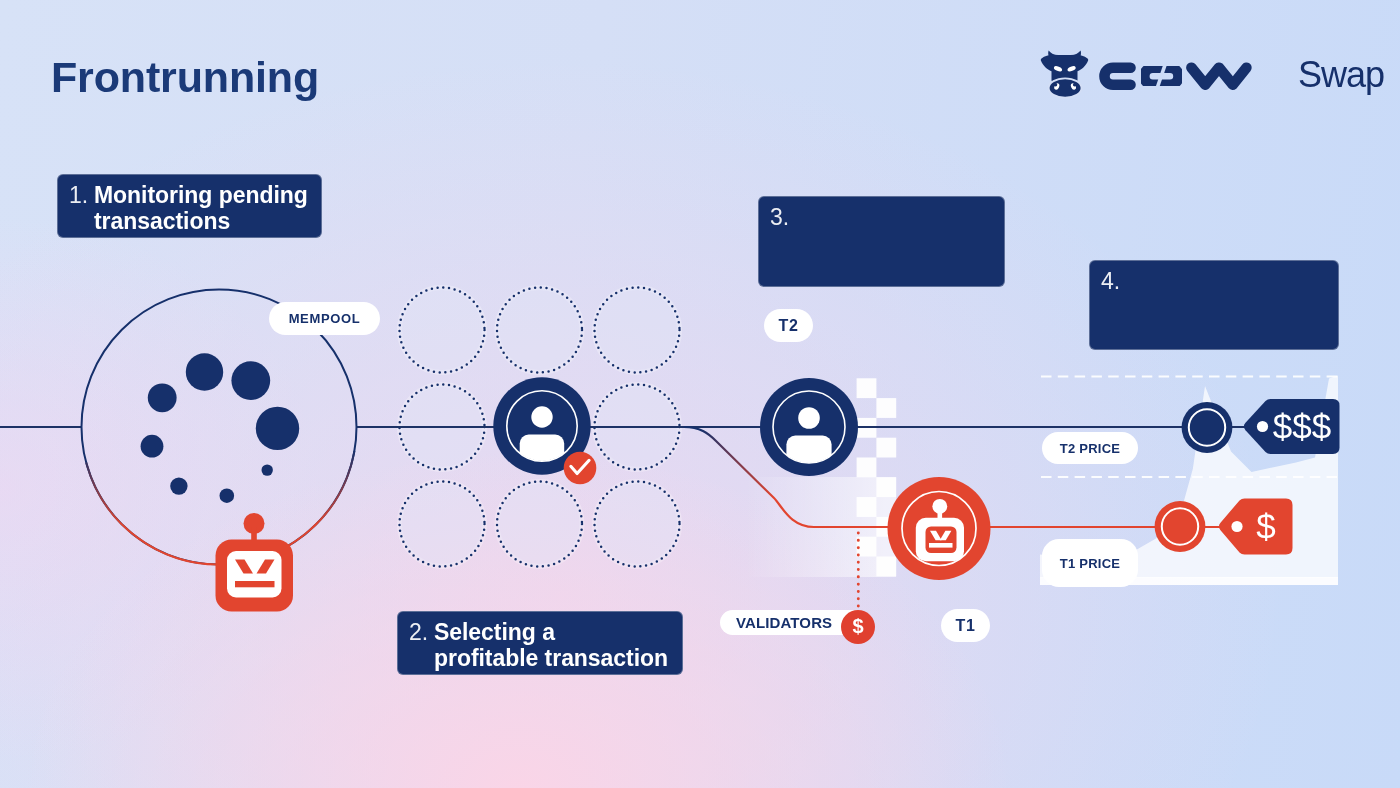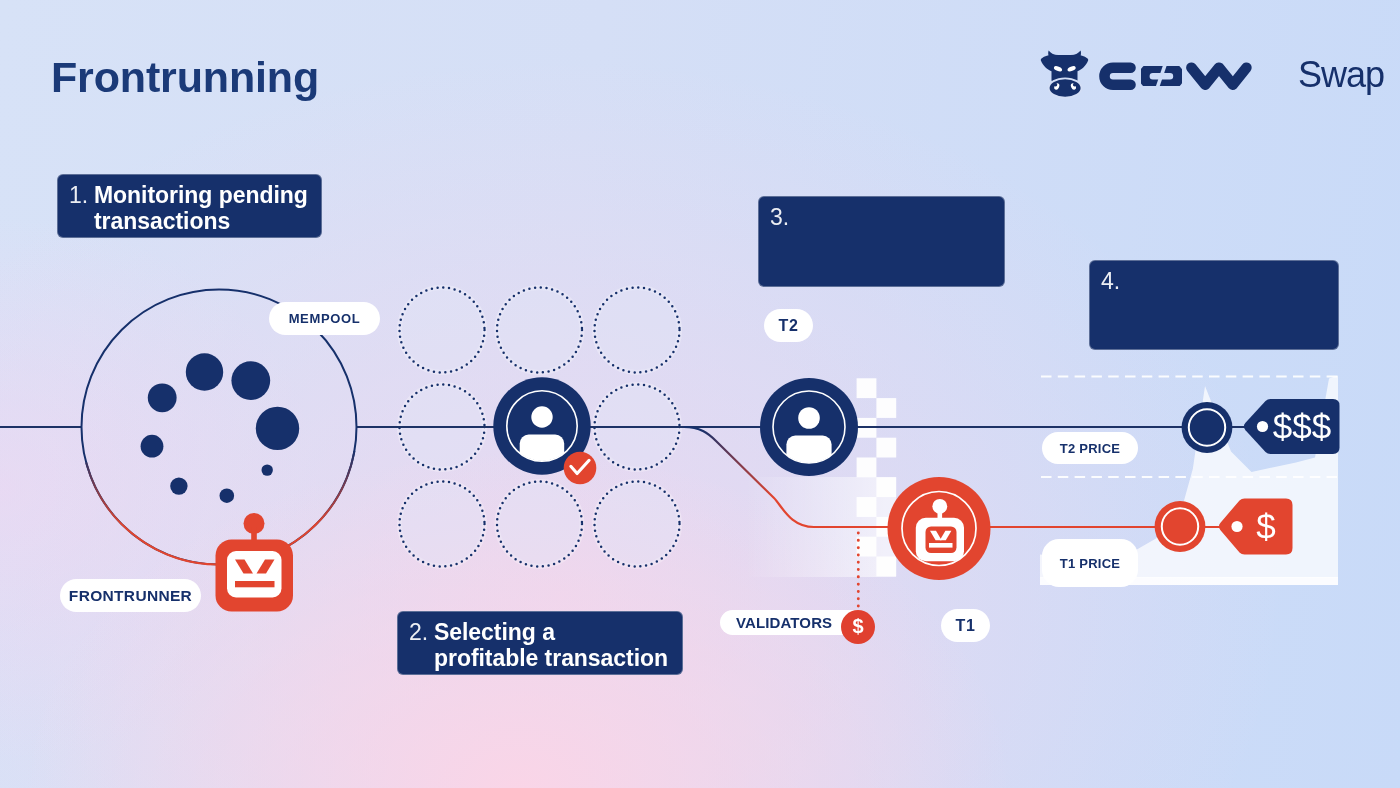--- a/index.html
+++ b/index.html
@@ -232,21 +232,20 @@
   <span class="txt">Selecting a<br>profitable transaction</span>
 </div>
 <div class="box" style="left:758px;top:196px;width:247px;height:91px;">
   <span class="num">3.</span>
 </div>
 <div class="box" style="left:1089px;top:260px;width:250px;height:90px;">
   <span class="num">4.</span>
 </div>
 
 <div class="pill" style="left:269px;top:302px;width:111px;height:33px;">MEMPOOL</div>
-<div class="pill" style="left:60px;top:579px;width:141px;height:33px;letter-spacing:0.33px;font-size:15.5px;">FRONTRUNNER</div>
 <div class="pill" style="left:764px;top:309px;width:49px;height:33px;font-size:16px;">T2</div>
 <div class="pill" style="left:941px;top:609px;width:49px;height:33px;font-size:16px;">T1</div>
 <div id="valp">
   <div class="w">VALIDATORS</div>
   <div class="c">$</div>
 </div>
 <div class="pill" style="left:1042px;top:414px;width:96px;height:32px;letter-spacing:0.25px;margin-top:18px;">T2 PRICE</div>
 <div class="pill" style="left:1042px;top:539px;width:96px;height:48px;letter-spacing:0.25px;">T1 PRICE</div>
 </div>
 

